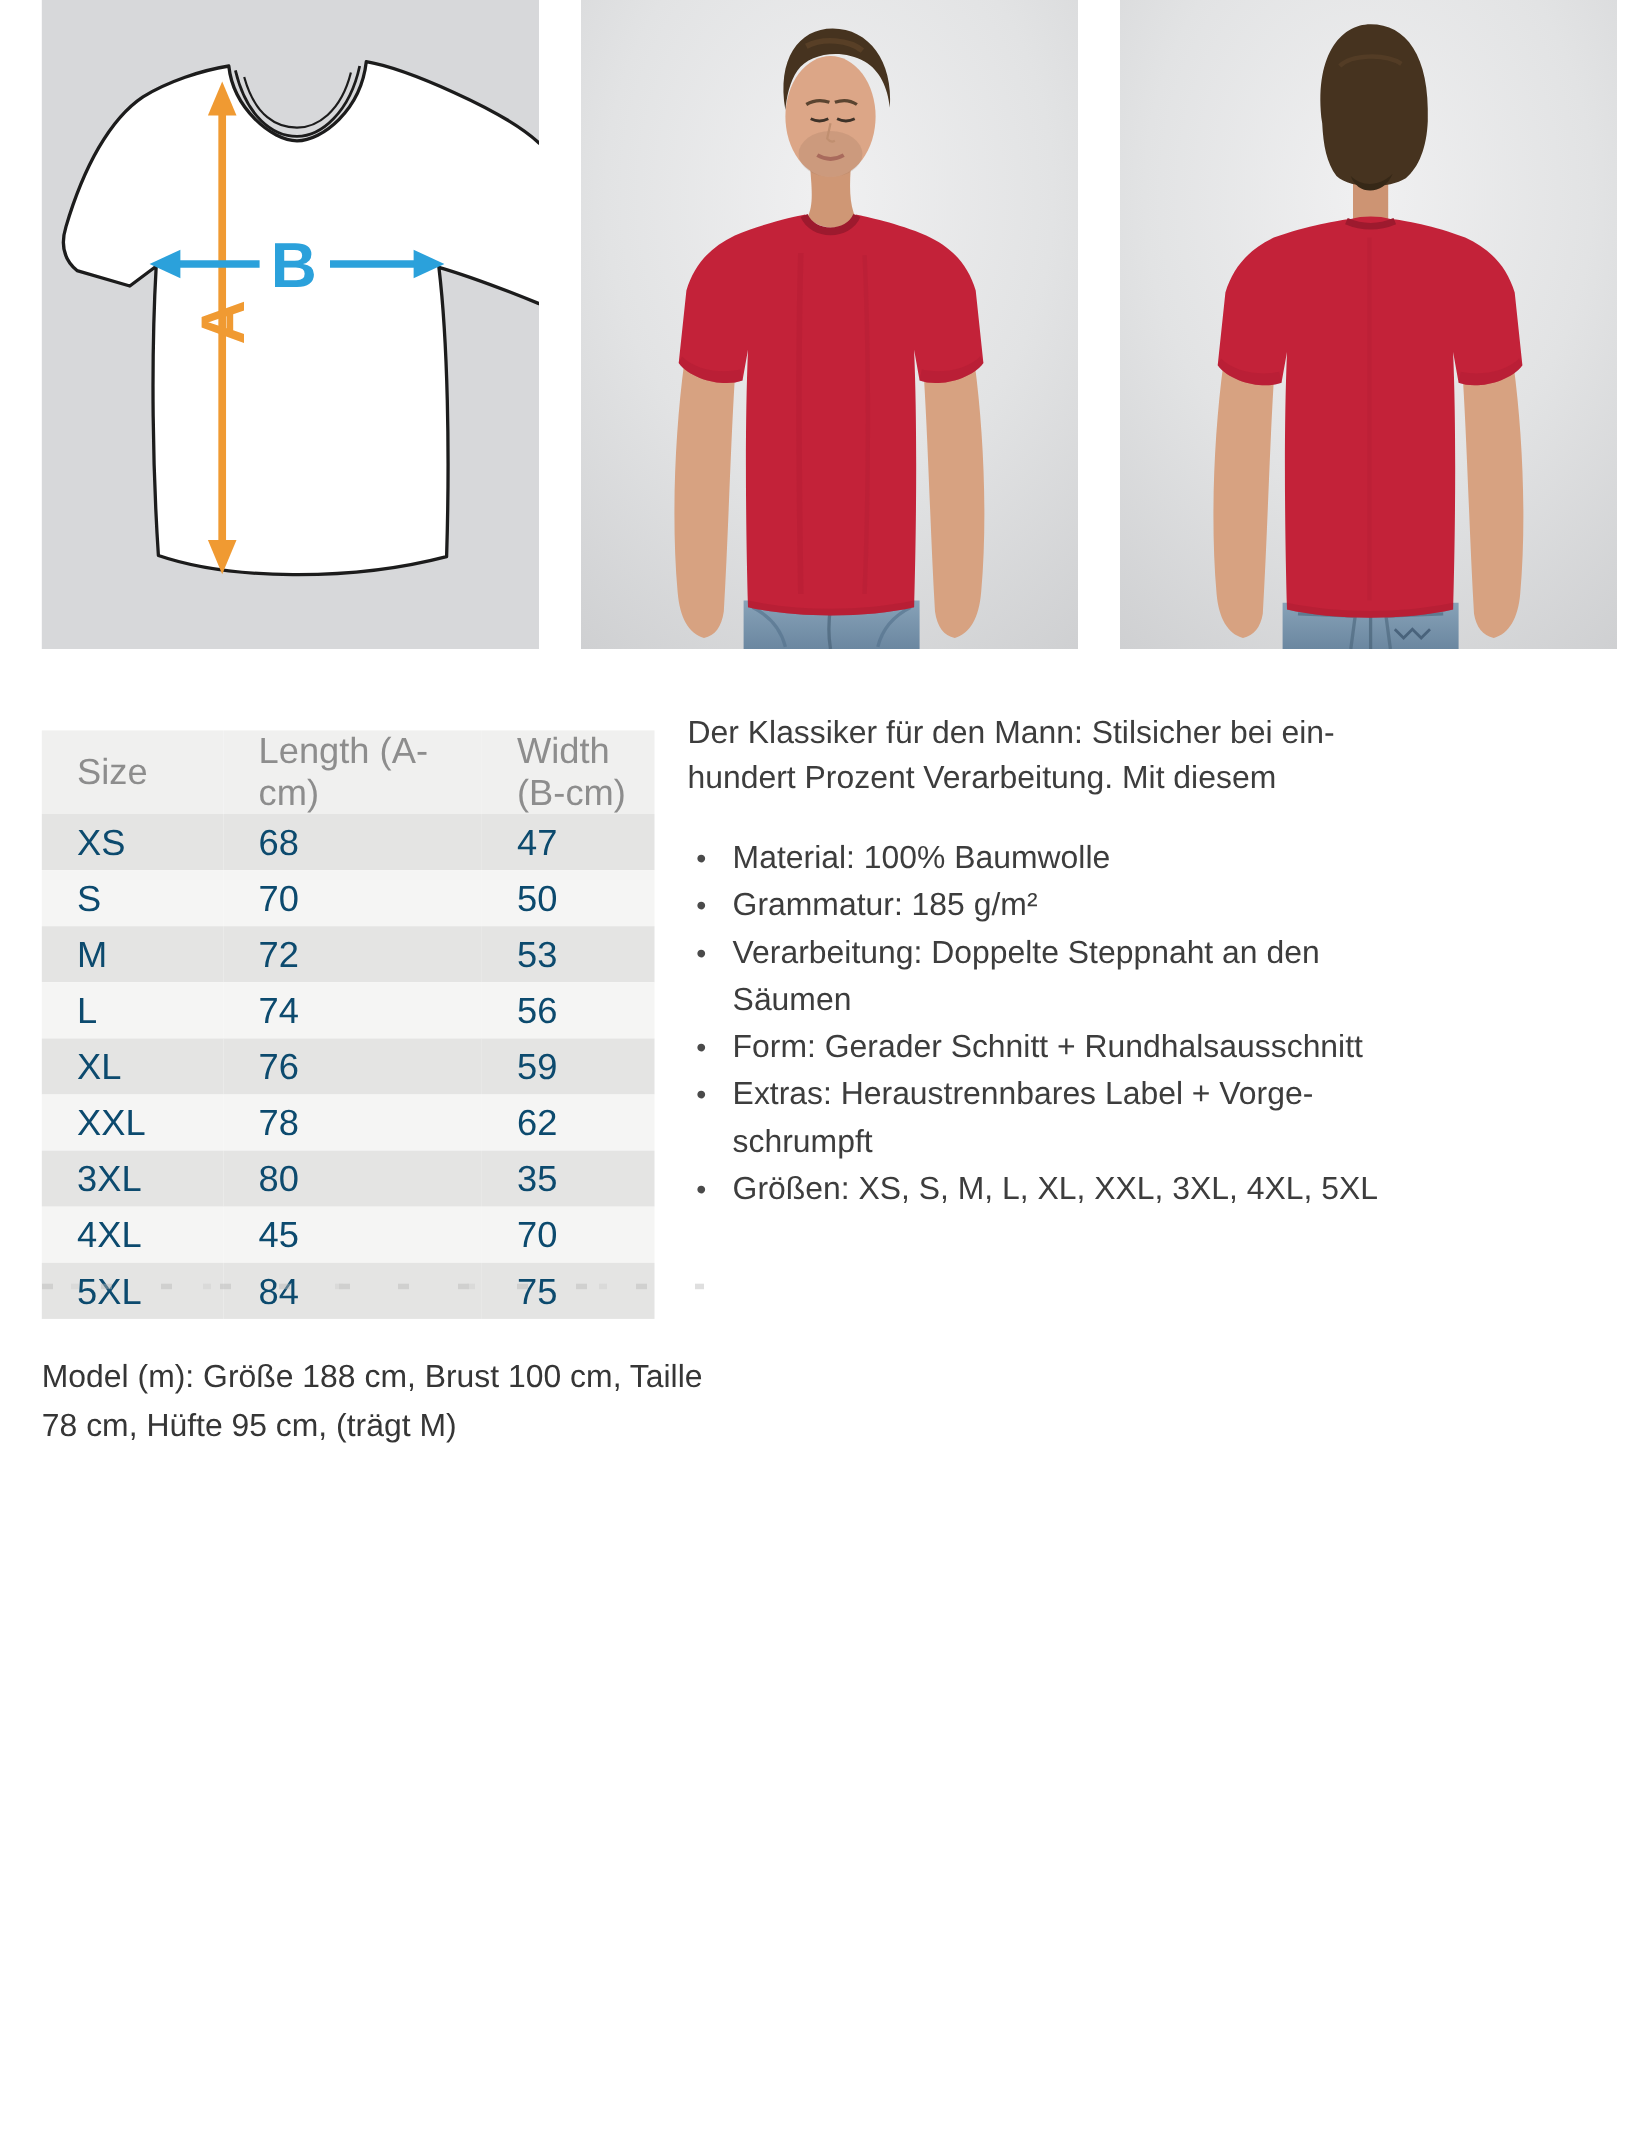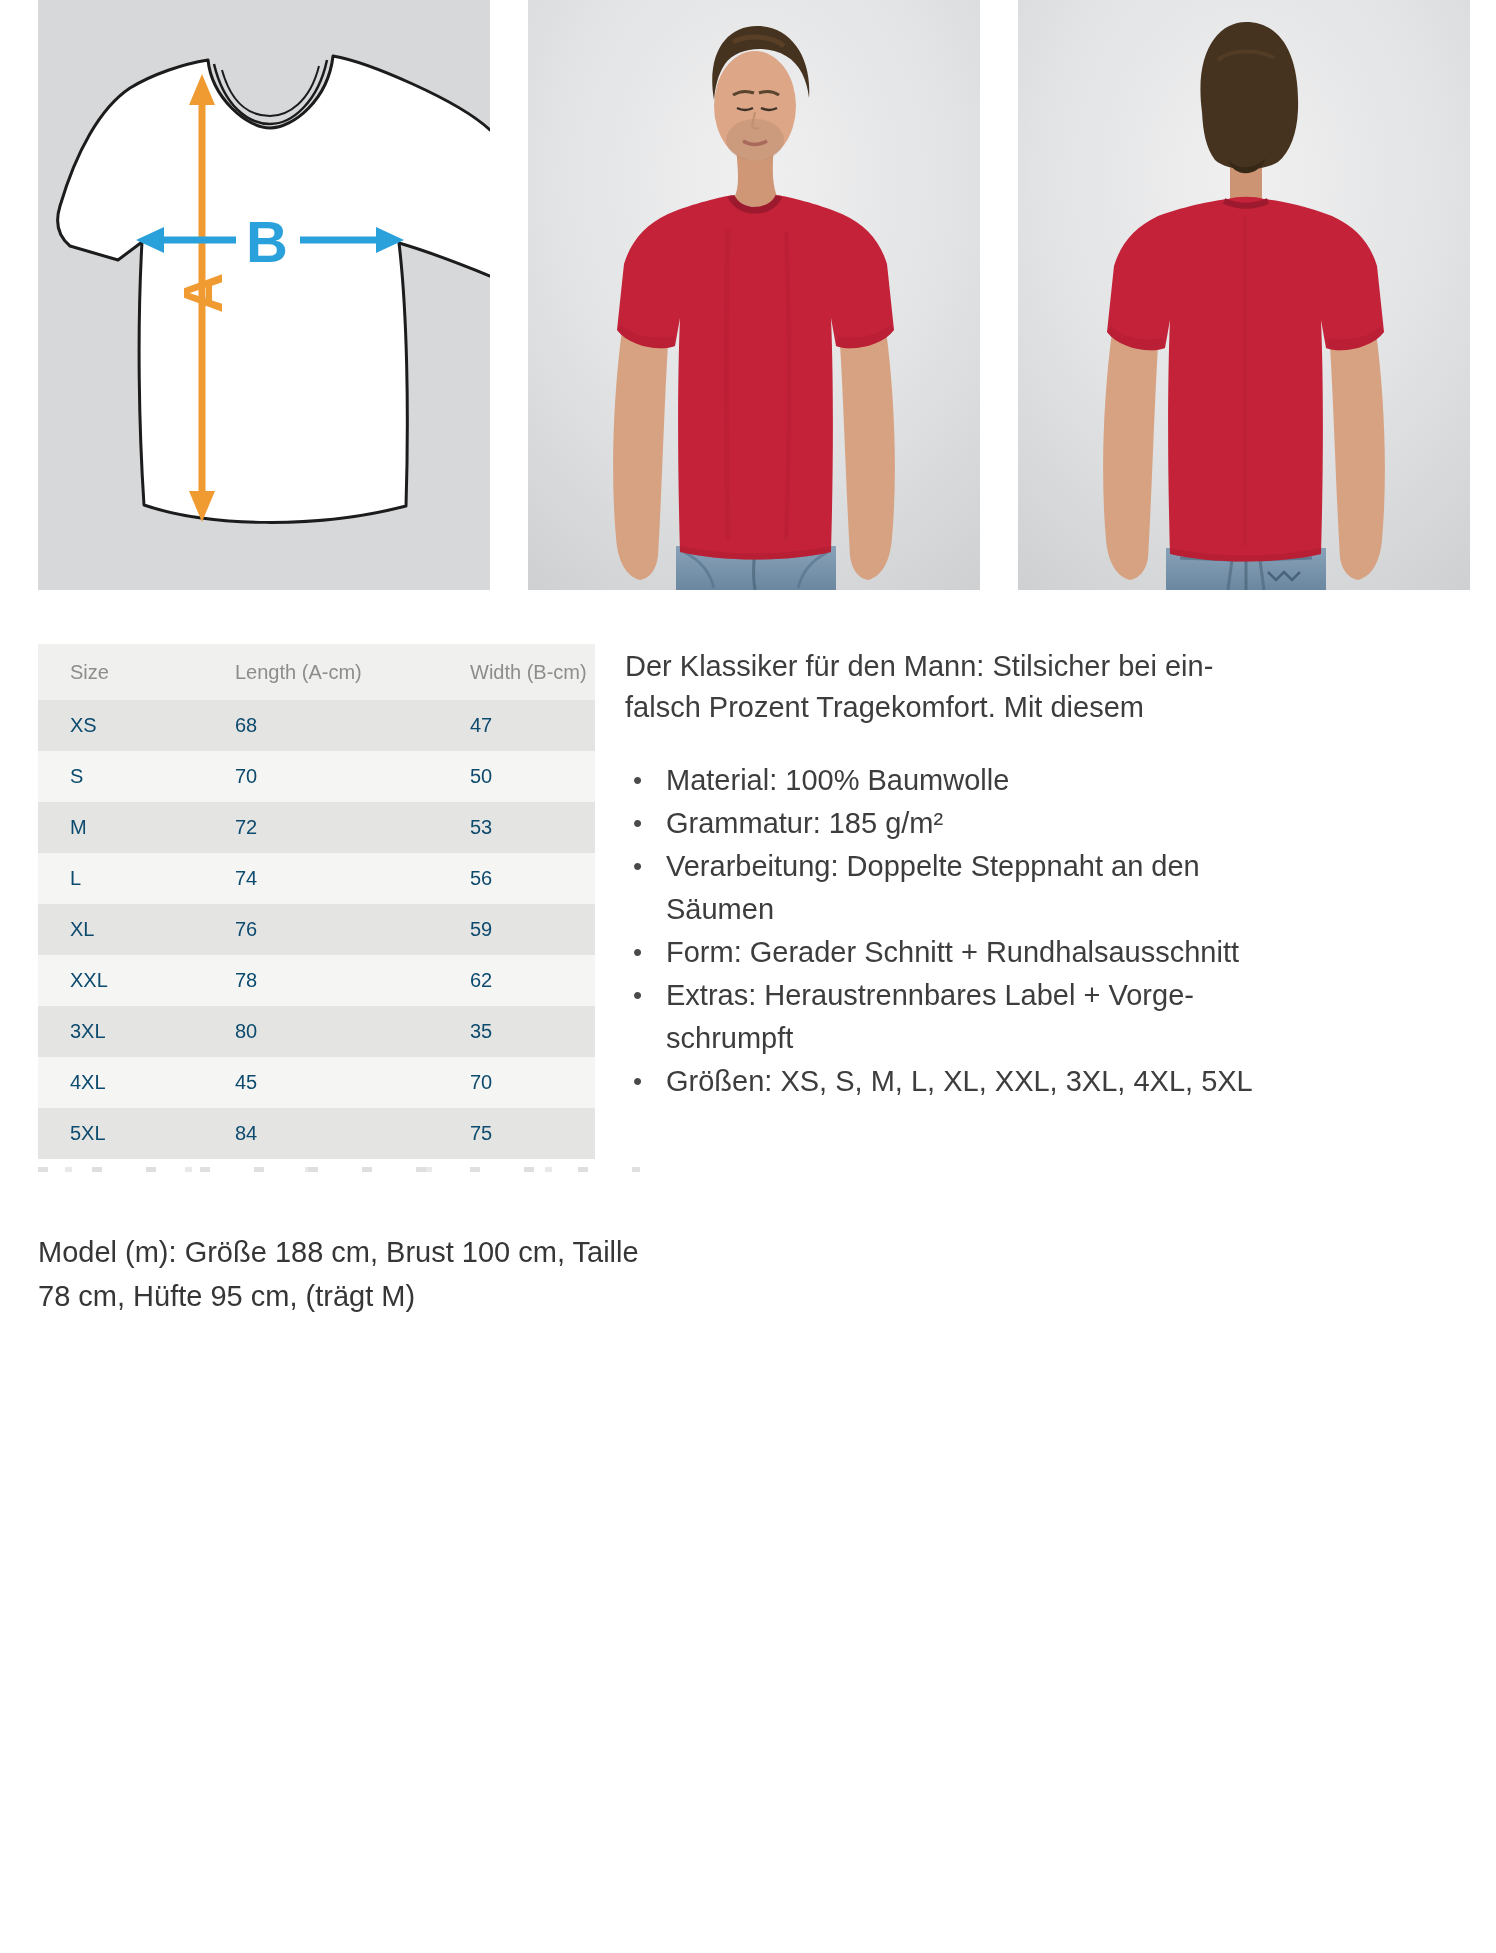--- a/index.html
+++ b/index.html
@@ -5,22 +5,22 @@
   html,body{margin:0;padding:0;background:#ffffff;}
   .page{position:relative;width:1496px;height:1953px;background:#ffffff;overflow:hidden;
         font-family:"Liberation Sans","DejaVu Sans",sans-serif;}
   .panel{position:absolute;top:0;width:452px;height:590px;overflow:hidden;}
   #panel-diagram{left:38px;background:#d7d8da;}
   #panel-front{left:528px;}
   #panel-back{left:1018px;}
   .panel svg{display:block;width:452px;height:590px;}
 
   
-  .size-table{position:absolute;left:38px;top:644px;width:557px;border-collapse:collapse;
-              font-size:20px;table-layout:fixed;}
+  .size-table{position:absolute;left:38px;top:664px;width:557px;border-collapse:collapse;
+              font-size:33px;table-layout:fixed;}
   .size-table col.c1{width:165px;} .size-table col.c2{width:235px;} .size-table col.c3{width:157px;}
   .size-table th{height:56px;background:#f0f0ef;color:#8d8d8d;font-weight:400;text-align:left;
                  padding:0 0 0 32px;vertical-align:middle;}
   .size-table td{height:51px;color:#0c4a6e;text-align:left;padding:0 0 0 32px;vertical-align:middle;}
   .size-table tr.odd td{background:#e4e4e3;}
   .size-table tr.even td{background:#f5f5f4;}
 
   
   .sliver{position:absolute;left:38px;top:1167px;width:602px;height:5px;opacity:.45;
           background:
@@ -237,21 +237,21 @@
         <td>75</td>
       </tr>
     </tbody>
   </table>
 
   <div class="sliver"></div>
 
   <div class="desc">
     <div class="intro">
       <span class="line">Der Klassiker für den Mann: Stilsicher bei ein-</span>
-      <span class="line">falsch Prozent Tragekomfort. Mit diesem</span>
+      <span class="line">hundert Prozent Verarbeitung. Mit diesem</span>
     </div>
     <ul class="spec-list">
       <li>
         <span class="dot">•</span>
         <span class="line">Material: 100% Baumwolle</span>
       </li>
       <li>
         <span class="dot">•</span>
         <span class="line">Grammatur: 185 g/m²</span>
       </li>

